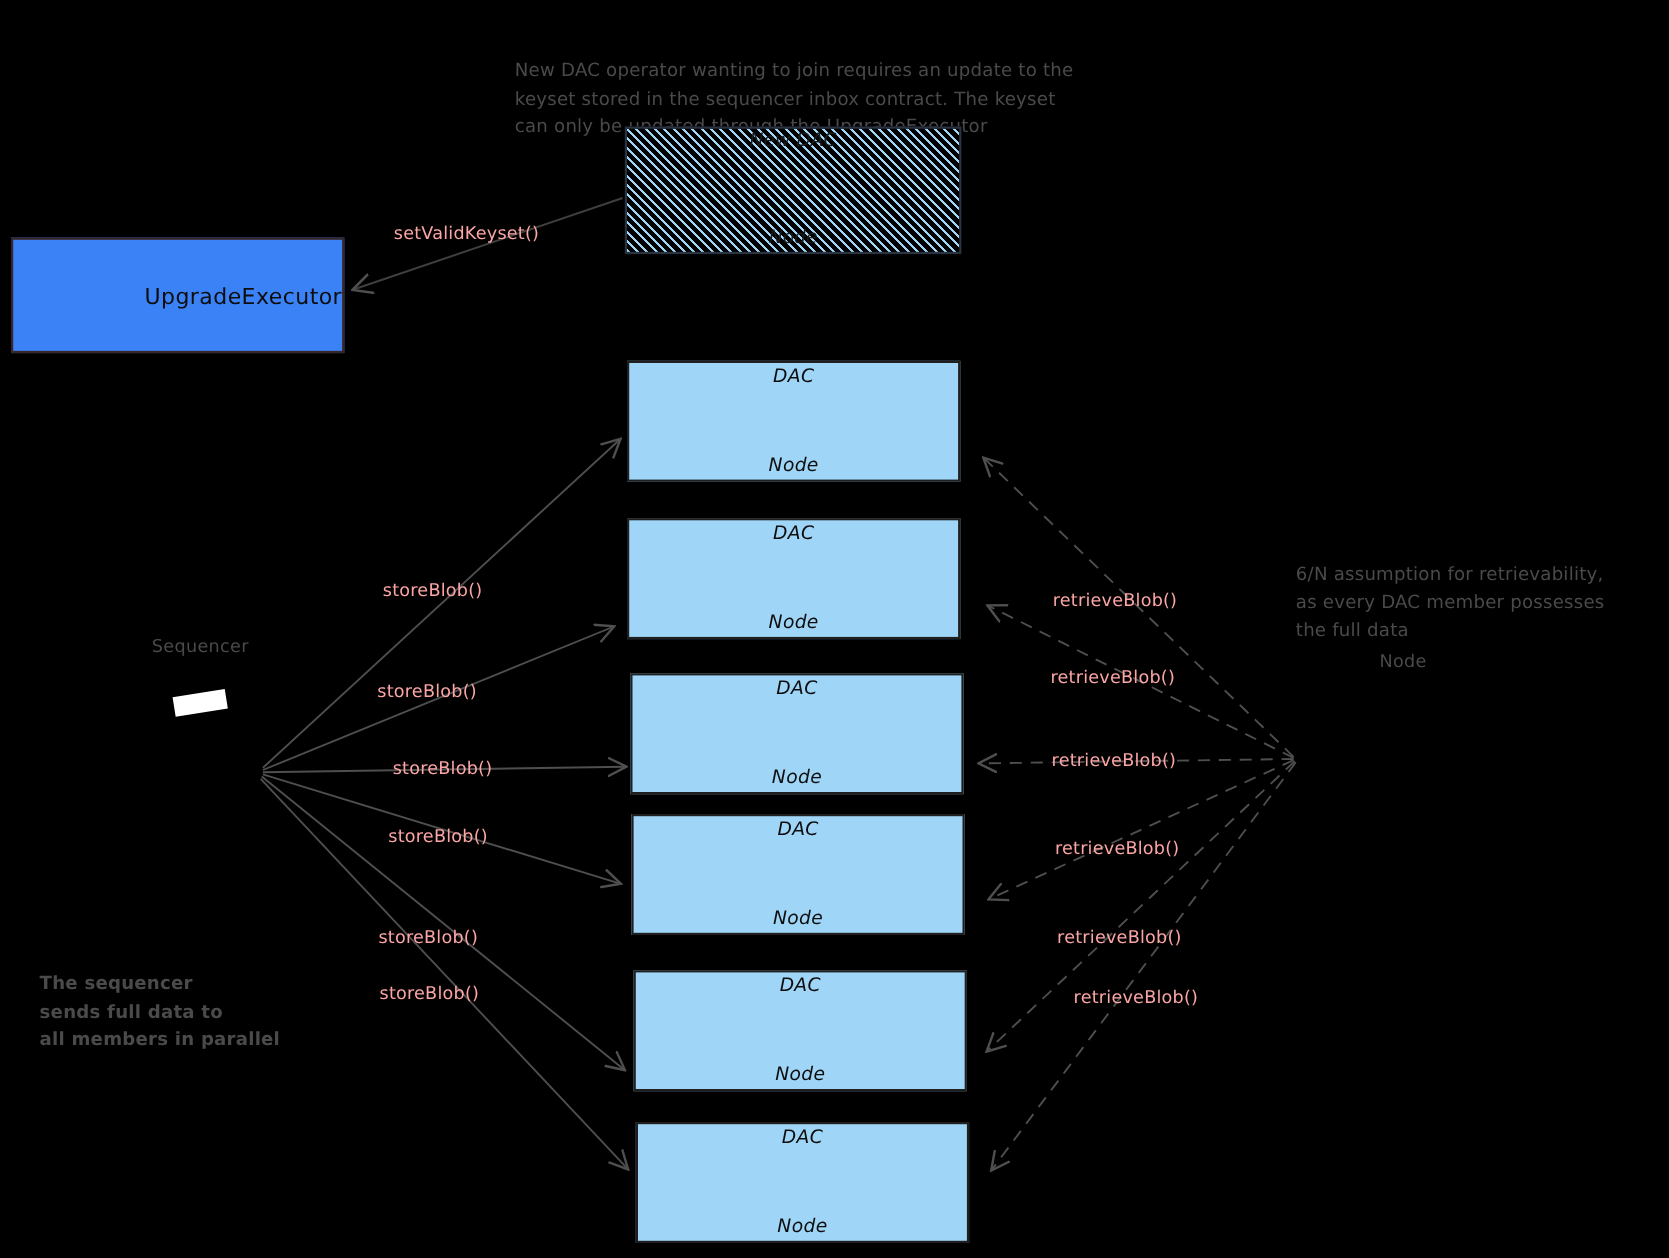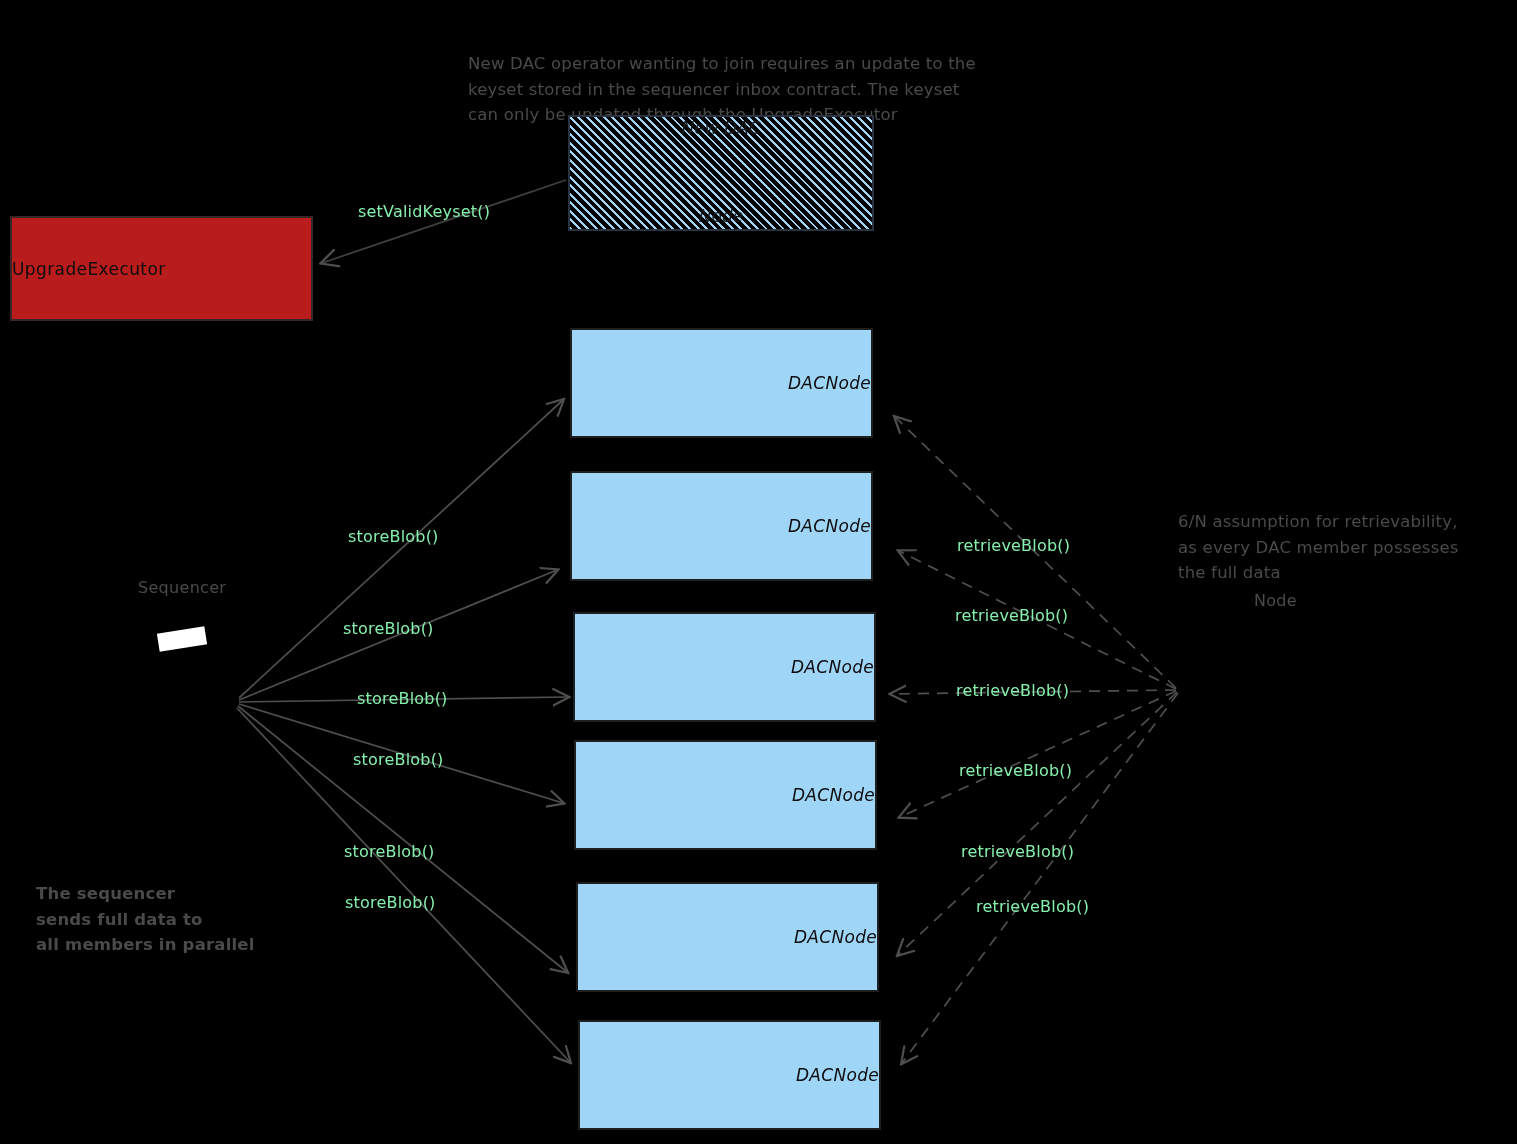--- a/index.html
+++ b/index.html
@@ -22,40 +22,40 @@
     width: 1517px;
     height: 1144px;
     pointer-events: none;
   }
   .node-box {
     position: absolute;
     background: #9FD5F7;
     border: 2px solid #1f1f1f;
     box-sizing: border-box;
     display: flex;
-    flex-direction: row;
+    flex-direction: column;
     align-items: center;
-    justify-content: flex-end;
+    justify-content: space-between;
     color: #0d0d0d;
     font-size: 17px;
     line-height: 1.45;
     font-style: italic;
     letter-spacing: 0.3px;
   }
   .node-box span { display: block; }
   .pink-box {
     position: absolute;
-    background: #b91c1c;
+    background: #3b82f6;
     border: 2px solid #3a2626;
     box-sizing: border-box;
     display: flex;
     align-items: center;
-    justify-content: flex-start;
+    justify-content: flex-end;
     color: #0d0d0d;
-    font-size: 17px;
+    font-size: 20px;
     letter-spacing: 0.4px;
   }
   .hatch-box {
     position: absolute;
     box-sizing: border-box;
     border: 2px solid #2a3340;
     background-color: #000000;
     background-image: repeating-linear-gradient(
         45deg,
         #9FD5F7 0px,
@@ -79,21 +79,21 @@
     position: absolute;
     color: #4a4a4a;
     font-size: 16.5px;
     line-height: 1.55;
     white-space: pre-line;
     letter-spacing: 0.2px;
     margin-top: 41px;
   }
   .edge-label {
     position: absolute;
-    color: #86efac;
+    color: #fca5a5;
     font-size: 16px;
     letter-spacing: 0.2px;
     white-space: nowrap;
   }
   .actor-label {
     position: absolute;
     color: #4a4a4a;
     font-size: 16px;
     letter-spacing: 0.3px;
     white-space: nowrap;

